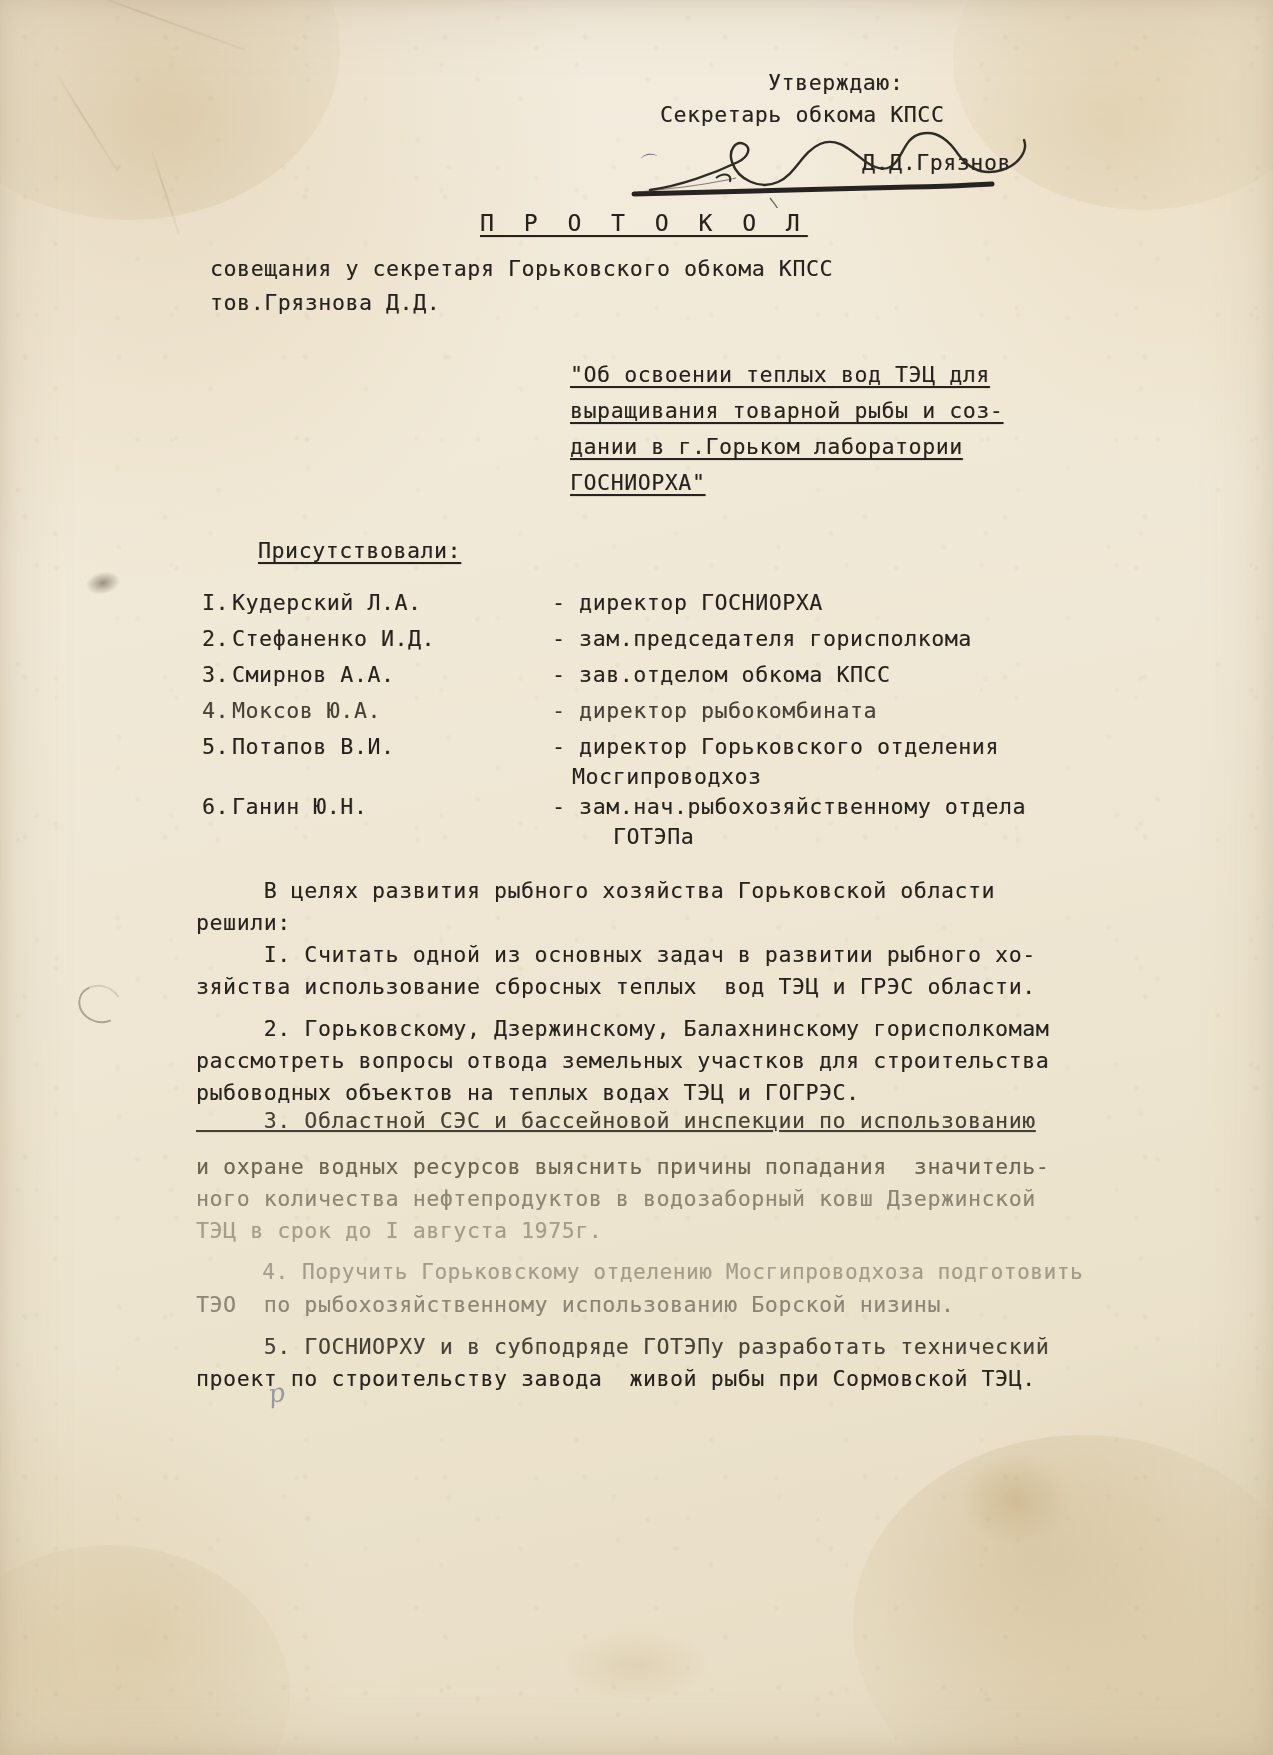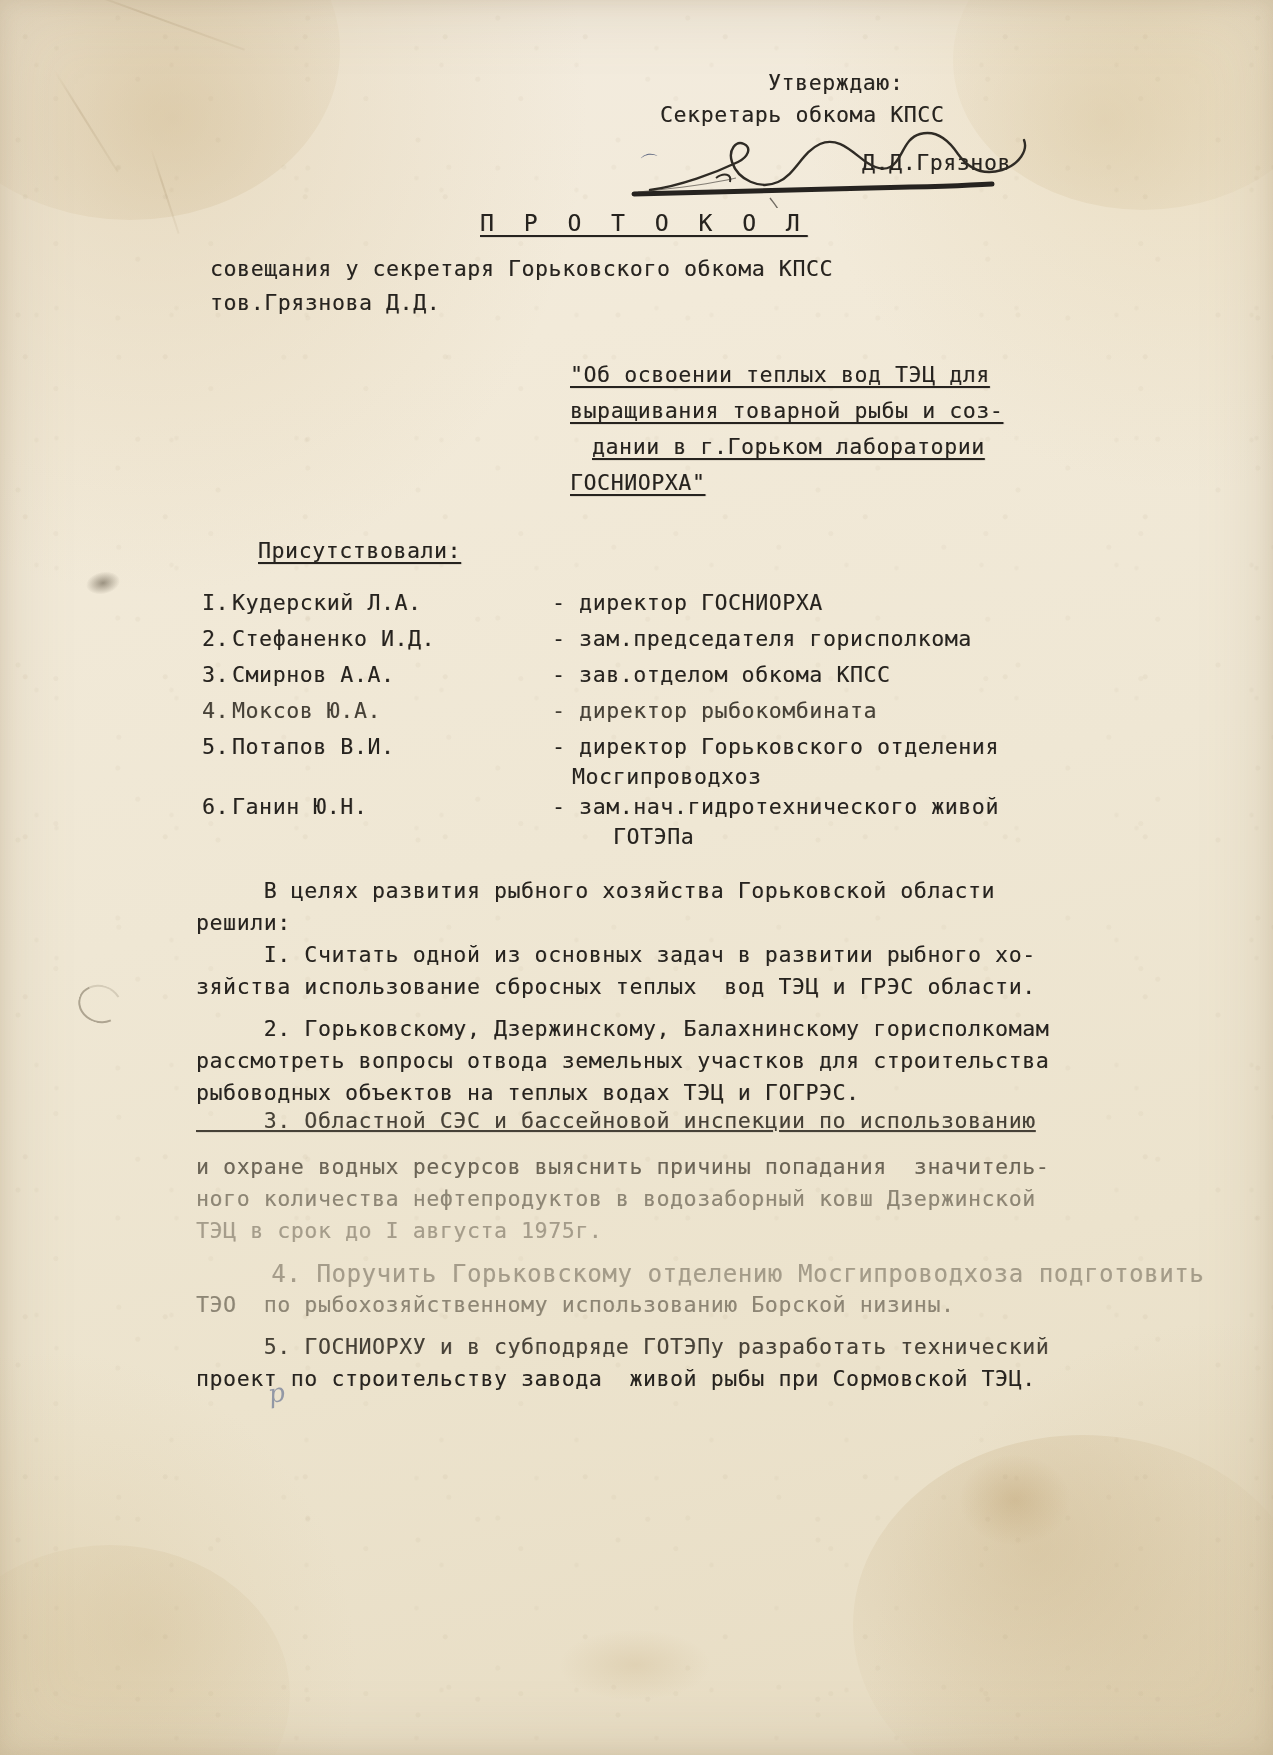--- a/index.html
+++ b/index.html
@@ -164,21 +164,21 @@
     </svg>
     <div class="sig-mark">⌒</div>
 
     <div class="ln u spaced" style="left:452px; top:212px; font-size:23px;margin-left:28px;">П Р О Т О К О Л</div>
 
     <div class="ln" style="left:210px; top:258px;">совещания у секретаря Горьковского обкома КПСС</div>
     <div class="ln" style="left:210px; top:292px;">тов.Грязнова Д.Д.</div>
 
     <div class="ln u" style="left:570px; top:364px;">"Об освоении теплых вод ТЭЦ для</div>
     <div class="ln u" style="left:570px; top:400px;">выращивания товарной рыбы и соз-</div>
-    <div class="ln u" style="left:592px; top:436px;">дании в г.Горьком лаборатории</div>
+    <div class="ln u" style="left:570px; top:436px;">дании в г.Горьком лаборатории</div>
     <div class="ln u" style="left:570px; top:472px;">ГОСНИОРХА"</div>
 
     <div class="ln u" style="left:258px; top:540px;">Присутствовали:</div>
 
     <div class="ln" style="left:202px; top:592px;">I.</div>
     <div class="ln" style="left:232px; top:592px;">Кудерский Л.А.</div>
     <div class="ln" style="left:552px; top:592px;">- директор ГОСНИОРХА</div>
 
     <div class="ln" style="left:202px; top:628px;">2.</div>
     <div class="ln" style="left:232px; top:628px;">Стефаненко И.Д.</div>
@@ -192,35 +192,35 @@
     <div class="ln fade1" style="left:232px; top:700px;">Моксов Ю.А.</div>
     <div class="ln fade1" style="left:552px; top:700px;">- директор рыбокомбината</div>
 
     <div class="ln" style="left:202px; top:736px;">5.</div>
     <div class="ln" style="left:232px; top:736px;">Потапов В.И.</div>
     <div class="ln" style="left:552px; top:736px;">- директор Горьковского отделения</div>
     <div class="ln" style="left:572px; top:766px;">Мосгипроводхоз</div>
 
     <div class="ln" style="left:202px; top:796px;">6.</div>
     <div class="ln" style="left:232px; top:796px;">Ганин Ю.Н.</div>
-    <div class="ln" style="left:552px; top:796px;">- зам.нач.гидротехнического живой</div>
+    <div class="ln" style="left:552px; top:796px;">- зам.нач.рыбохозяйственному отдела</div>
     <div class="ln" style="left:572px; top:826px;margin-left:41px;">ГОТЭПа</div>
 
     <div class="ln" style="left:196px; top:880px;">     В целях развития рыбного хозяйства Горьковской области</div>
     <div class="ln" style="left:196px; top:912px;">решили:</div>
     <div class="ln" style="left:196px; top:944px;">     I. Считать одной из основных задач в развитии рыбного хо-</div>
     <div class="ln" style="left:196px; top:976px;">зяйства использование сбросных теплых  вод ТЭЦ и ГРЭС области.</div>
     <div class="ln" style="left:196px; top:1018px;">     2. Горьковскому, Дзержинскому, Балахнинскому горисполкомам</div>
     <div class="ln" style="left:196px; top:1050px;">рассмотреть вопросы отвода земельных участков для строительства</div>
     <div class="ln" style="left:196px; top:1082px;">рыбоводных объектов на теплых водах ТЭЦ и ГОГРЭС.</div>
     <div class="ln fade1" style="left:196px; top:1110px;text-decoration:underline;">     3. Областной СЭС и бассейновой инспекции по использованию</div>
     <div class="ln fade2" style="left:196px; top:1156px;">и охране водных ресурсов выяснить причины попадания  значитель-</div>
     <div class="ln fade3" style="left:196px; top:1188px;">ного количества нефтепродуктов в водозаборный ковш Дзержинской</div>
     <div class="ln fade4" style="left:196px; top:1220px;">ТЭЦ в срок до I августа 1975г.</div>
-    <div class="ln fade4" style="left:196px; top:1262px; font-size:24px;">     4. Поручить Горьковскому отделению Мосгипроводхоза подготовить</div>
+    <div class="ln fade4" style="left:196px; top:1262px; font-size:21px;">     4. Поручить Горьковскому отделению Мосгипроводхоза подготовить</div>
     <div class="ln fade3" style="left:196px; top:1294px;">ТЭО  по рыбохозяйственному использованию Борской низины.</div>
     <div class="ln fade1" style="left:196px; top:1336px;">     5. ГОСНИОРХУ и в субподряде ГОТЭПу разработать технический</div>
     <div class="ln" style="left:196px; top:1368px;">проект по строительству завода  живой рыбы при Сормовской ТЭЦ.</div>
 
     <div class="pencil-mark">р</div>
   </div>
 
   <div class="edge-shade"></div>
 </div>
 

